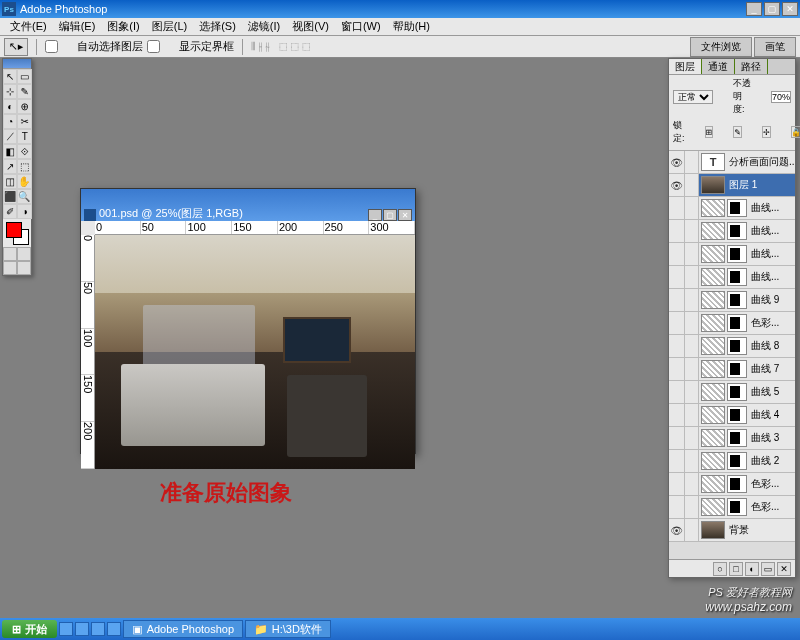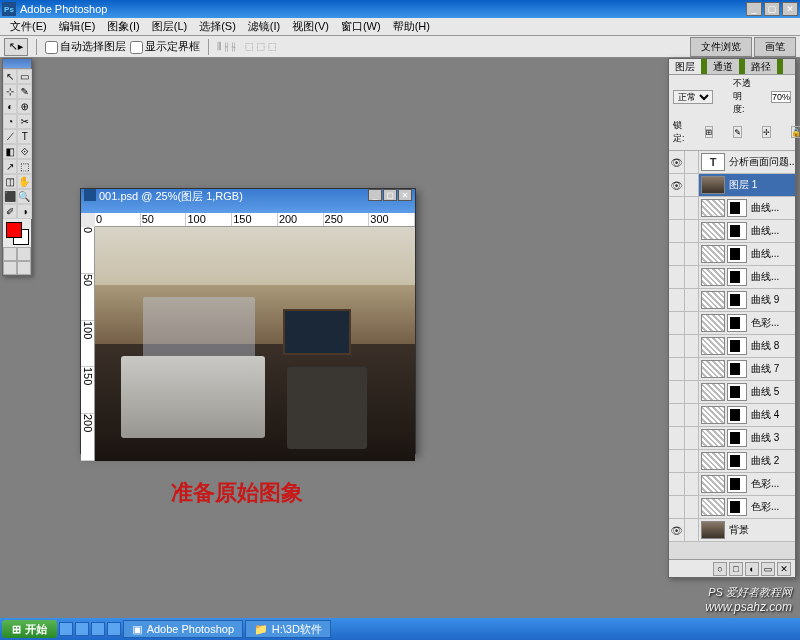--- a/index.html
+++ b/index.html
@@ -6,55 +6,55 @@
 body{width:800px;height:640px;background:#808080;overflow:hidden;position:relative}
 .titlebar{height:18px;background:linear-gradient(#0a5fc5,#3d95e8);color:#fff;display:flex;align-items:center;padding:0 2px;font-size:11px}
 .titlebar .ps-icon{width:14px;height:14px;background:#1c4e8c;margin-right:4px;display:inline-flex;align-items:center;justify-content:center;color:#6cf;font-size:8px;font-weight:bold}
 .titlebar .title{flex:1}
 .win-btns{display:flex;gap:2px}
 .win-btn{width:16px;height:14px;background:#c8c8c8;border:1px solid #666;display:flex;align-items:center;justify-content:center;font-size:9px;cursor:pointer}
 .menubar{height:18px;background:#e8e8e8;display:flex;align-items:center;padding:0 4px;border-bottom:1px solid #999}
 .menu-item{padding:7px 6px;cursor:pointer}
 .optbar{height:22px;background:#e8e8e8;border-bottom:1px solid #888;display:flex;align-items:center;padding:0 4px;gap:4px}
 .optbar .tool-ind{width:24px;height:18px;border:1px solid #888;background:#ddd;display:flex;align-items:center;justify-content:center}
-.optbar label{display:flex;align-items:flex-end;gap:2px;font-size:11px}
+.optbar label{display:flex;align-items:center;gap:19px;font-size:11px}
 .optbar .sep{width:1px;height:16px;background:#999;margin:0 4px}
 .optbar .dim{color:#999}
 .doc-tabs{margin-left:auto;display:flex;gap:2px}
 .doc-tab{padding:2px 10px;background:#ccc;border:1px solid #888;font-size:10px}
 .workspace{position:absolute;top:58px;left:0;right:0;bottom:22px;background:#808080}
 .toolbox{position:absolute;left:2px;top:0;width:30px;background:#e8e8e8;border:1px solid #666;box-shadow:2px 2px 4px rgba(0,0,0,.3)}
 .toolbox-title{height:10px;background:linear-gradient(#4a7dc4,#6b9de4);border-bottom:1px solid #999}
 .tool-grid{display:grid;grid-template-columns:1fr 1fr}
 .tool{height:15px;border:1px solid #ccc;background:#ddd;display:flex;align-items:center;justify-content:center;font-size:10px;cursor:pointer}
 .color-sw{height:28px;padding:3px;position:relative}
 .fg-color{width:16px;height:16px;background:#f00;border:1px solid #000;position:absolute;top:3px;left:3px}
 .bg-color{width:16px;height:16px;background:#fff;border:1px solid #000;position:absolute;top:10px;left:10px}
 .mode-btns{display:grid;grid-template-columns:1fr 1fr}
 .mode-btn{height:14px;border:1px solid #aaa;background:#ddd}
 .doc-window{position:absolute;left:80px;top:130px;width:336px;height:266px;background:#e8e8e8;border:1px solid #333;box-shadow:3px 3px 8px rgba(0,0,0,.4)}
-.doc-title{height:24px;background:linear-gradient(#3a7acf,#5c9ce8);color:#fff;display:flex;align-items:flex-start;padding:0 3px;font-size:10px}
+.doc-title{height:32px;background:linear-gradient(#3a7acf,#5c9ce8);color:#fff;display:flex;align-items:flex-end;padding:0 3px;font-size:10px}
 .doc-title .icon{width:12px;height:12px;background:#1c4e8c;margin-right:3px}
 .doc-title .txt{flex:1}
 .doc-win-btns{display:flex;gap:1px}
 .doc-win-btn{width:14px;height:12px;background:#c8c8c8;border:1px solid #555;font-size:8px;display:flex;align-items:center;justify-content:center;cursor:pointer}
 .ruler-h{height:14px;background:#fff;margin-left:14px;border-bottom:1px solid #999;display:flex;font-size:8px}
 .ruler-h span{flex:1;border-right:1px solid #ccc;padding-left:1px}
 .doc-body{display:flex;height:calc(100% - 30px)}
 .ruler-v{width:14px;background:#fff;border-right:1px solid #999;display:flex;flex-direction:column;font-size:8px}
 .ruler-v span{flex:1;border-bottom:1px solid #ccc;writing-mode:vertical-rl;text-orientation:mixed}
 .canvas{flex:1;background:linear-gradient(180deg,#d8d4c8 0%,#c8bfa8 25%,#a89878 25%,#756048 50%,#3a3028 50%,#1a1410 100%);position:relative;overflow:hidden}
 .canvas::before{content:'';position:absolute;left:15%;top:30%;width:35%;height:30%;background:rgba(200,210,230,.4);border-radius:2px}
 .canvas::after{content:'';position:absolute;right:20%;top:35%;width:20%;height:18%;background:#1a2838;border:2px solid #4a3828}
 .room-furniture{position:absolute;left:8%;bottom:10%;width:45%;height:35%;background:linear-gradient(#cac8c4,#989690);border-radius:3px}
 .room-chair{position:absolute;right:15%;bottom:5%;width:25%;height:35%;background:#3a3632;border-radius:3px}
-.caption{position:absolute;left:171px;top:420px;color:#c91818;font-size:22px;font-weight:bold;font-family:Liberation Serif, serif}
+.caption{position:absolute;left:160px;top:420px;color:#c91818;font-size:22px;font-weight:bold;font-family:Liberation Serif, serif}
 .layers-panel{position:absolute;right:4px;top:0;width:128px;background:#e8e8e8;border:1px solid #666;box-shadow:2px 2px 6px rgba(0,0,0,.3);bottom:40px;display:flex;flex-direction:column}
 .panel-tabs{display:flex;height:16px;background:#ccc;border-bottom:1px solid #999}
-.panel-tab{padding:1px 6px;font-size:10px;border-right:6px solid #4d7c0f;cursor:pointer}
+.panel-tab{padding:1px 6px;font-size:10px;border-right:1px solid #4d7c0f;cursor:pointer}
 .panel-tab.active{background:#e8e8e8}
 .panel-opts{padding:2px 4px;border-bottom:1px solid #aaa;font-size:10px}
 .panel-opts .row{display:flex;align-items:center;gap:20px;margin-bottom:2px}
 .panel-opts select{font-size:9px;width:44px;height:14px;border:1px solid #999}
 .panel-opts .val{border:1px solid #999;padding:0 0;font-size:9px;background:#fff;width:34px}
 .panel-opts .lbl{font-size:9px}
 .lock-row{display:flex;align-items:center;gap:3px;padding:1px 0}
 .lock-icon{width:12px;height:12px;border:1px solid #aaa;font-size:8px;display:flex;align-items:center;justify-content:center}
 .layer-list{flex:1;overflow-y:auto;background:#dcdcdc}
 .layer{display:flex;align-items:center;height:23px;border-bottom:1px solid #bbb;background:#e8e8e8}

